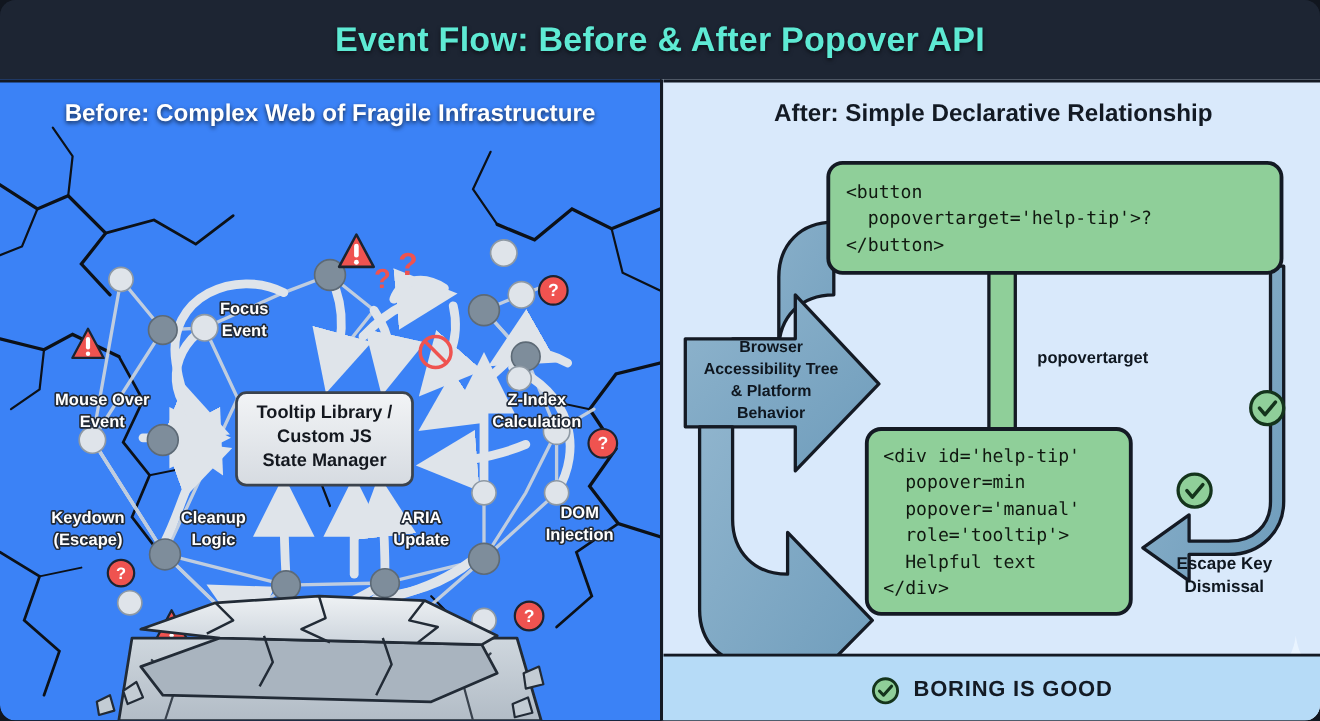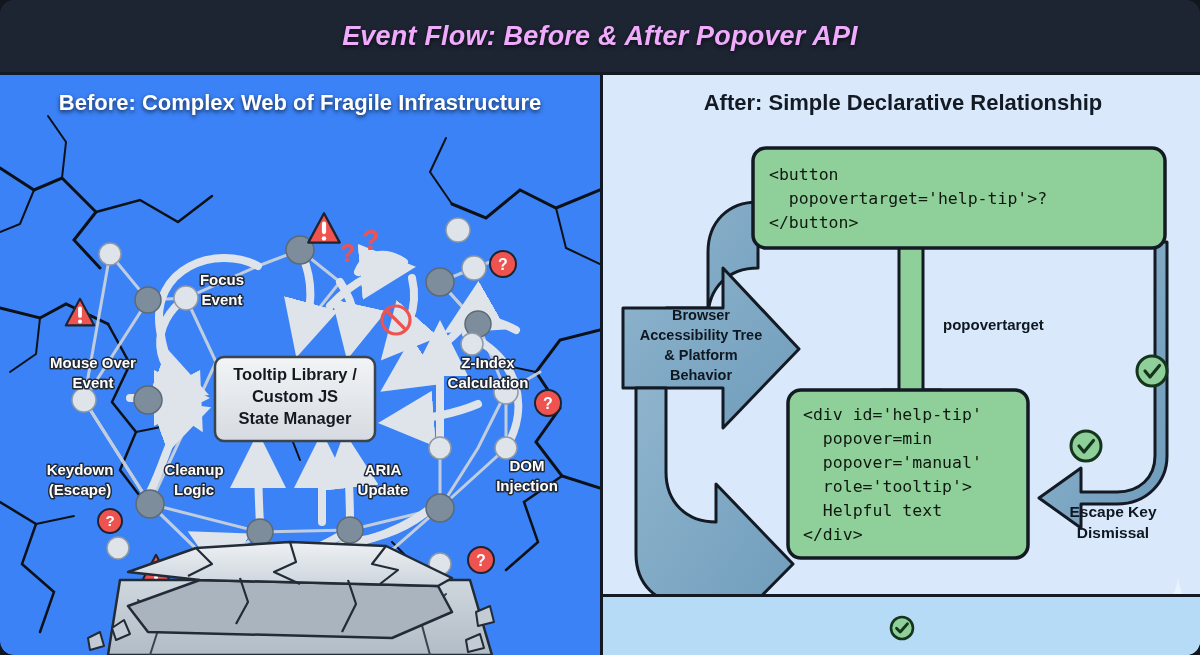--- a/index.html
+++ b/index.html
@@ -3,22 +3,22 @@
 <meta charset="utf-8">
 <style>
   html,body{margin:0;padding:0;background:#11161f;}
   body{width:1200px;height:655px;overflow:hidden;font-family:"Liberation Sans",sans-serif;}
 
   #root{position:relative;width:1200px;height:655px;background:#1b2330;border-radius:14px;overflow:hidden;}
 
   
   #header{position:absolute;left:0;top:0;width:1200px;height:72px;background:#1d2533;
           display:flex;align-items:center;justify-content:center;border-radius:14px 14px 0 0;}
-  #header-title{color:#f0abfc;font-size:27px;font-weight:bold;letter-spacing:.2px;
-                text-shadow:0 2px 4px rgba(0,0,0,.6);font-style:italic;}
+  #header-title{color:#5eead4;font-size:31px;font-weight:bold;letter-spacing:.2px;
+                text-shadow:0 2px 4px rgba(0,0,0,.6);}
 
   
   .panel{position:absolute;top:72px;height:583px;overflow:hidden;}
   #panel-left{left:0;width:600px;background:#3b82f6;border-radius:0 0 0 14px;}
   #panel-right{left:600px;width:600px;background:#d9e9fb;border-radius:0 0 14px 0;
                border-left:3px solid #141a24;}
   .panel-border{position:absolute;inset:0;border-top:3px solid #141a24;pointer-events:none;}
 
   .panel-title{position:absolute;left:0;width:100%;text-align:center;font-size:22px;font-weight:bold;}
   #left-title{top:18px;color:#ffffff;text-shadow:0 2px 4px rgba(0,0,0,.7);}
@@ -355,15 +355,16 @@
     <svg class="layer" style="left:545px;top:500px;" width="60" height="70" viewBox="0 0 60 70">
       <path d="M30 6 C33 26 40 33 56 36 C40 39 33 46 30 64 C27 46 20 39 4 36 C20 33 27 26 30 6 Z" fill="#eaf4ff" opacity=".92"></path>
     </svg>
   </div>
 
   <div id="banner">
     <svg width="26" height="26" viewBox="0 0 26 26">
       <circle cx="13" cy="13" r="11" fill="#8fcf99" stroke="#14341c" stroke-width="2.6"></circle>
       <path d="M7.5 13.2 L11.2 17 L18.5 8.8" fill="none" stroke="#14341c" stroke-width="2.8" stroke-linecap="round" stroke-linejoin="round"></path>
     </svg>
+    <span id="banner-text">BORING IS GOOD</span>
   </div>
 
 </div>
 
 </body></html>

